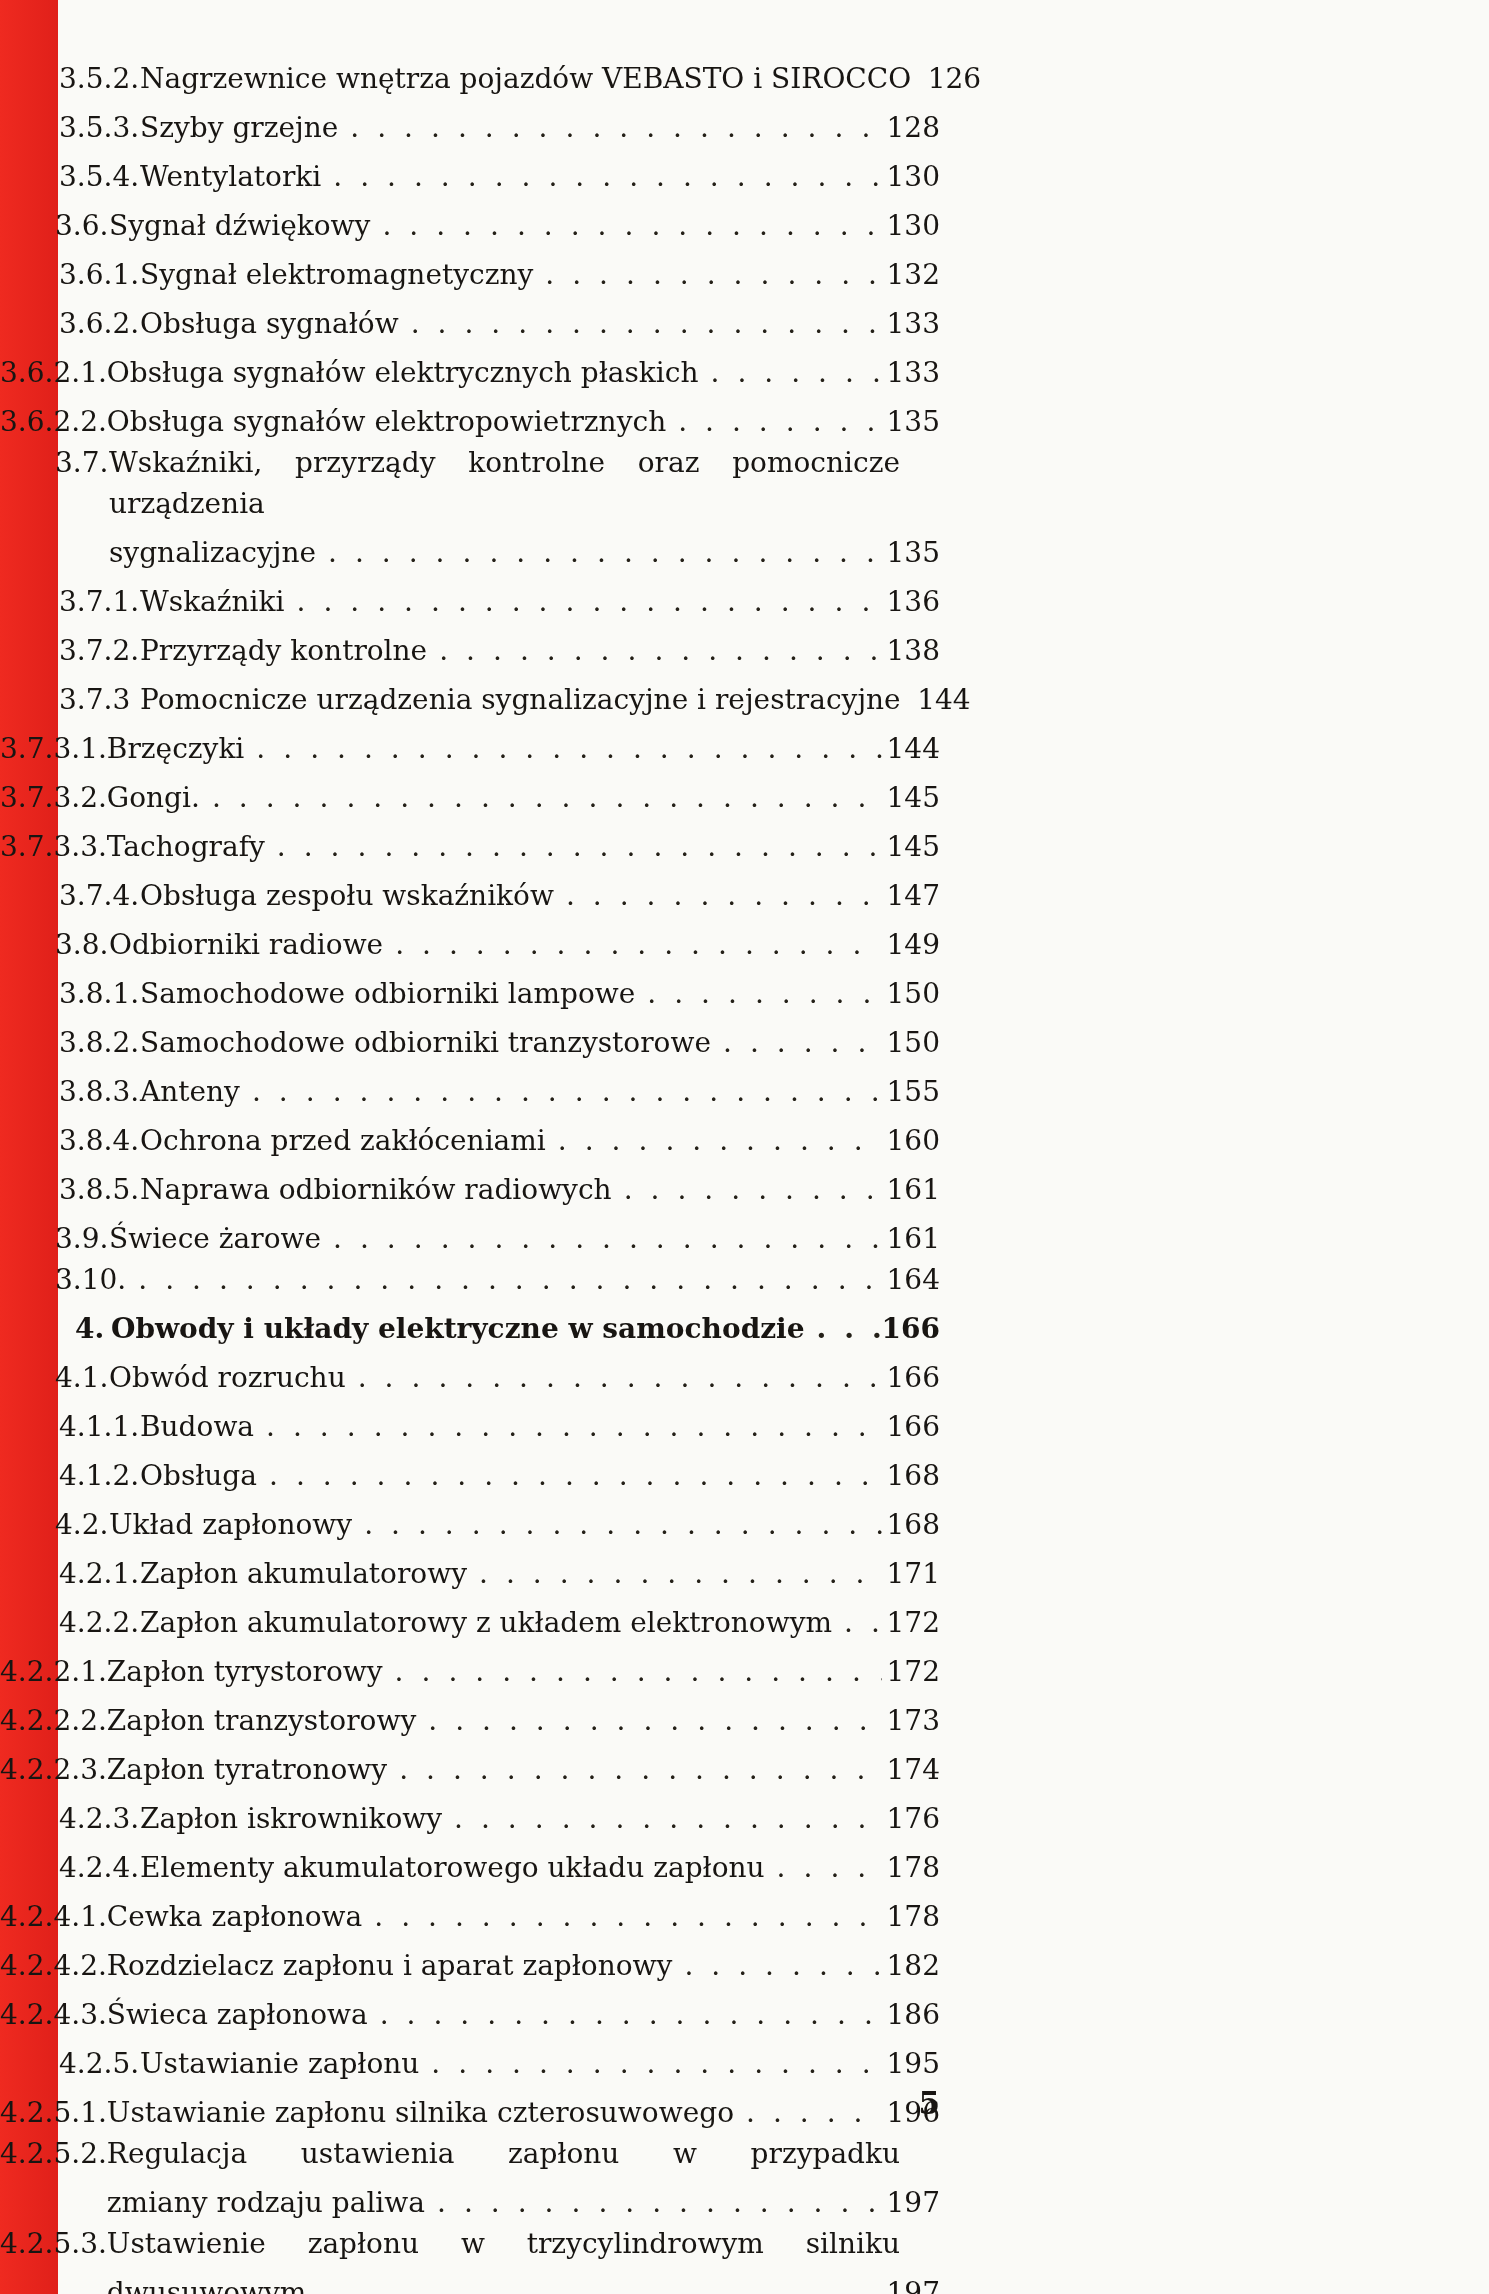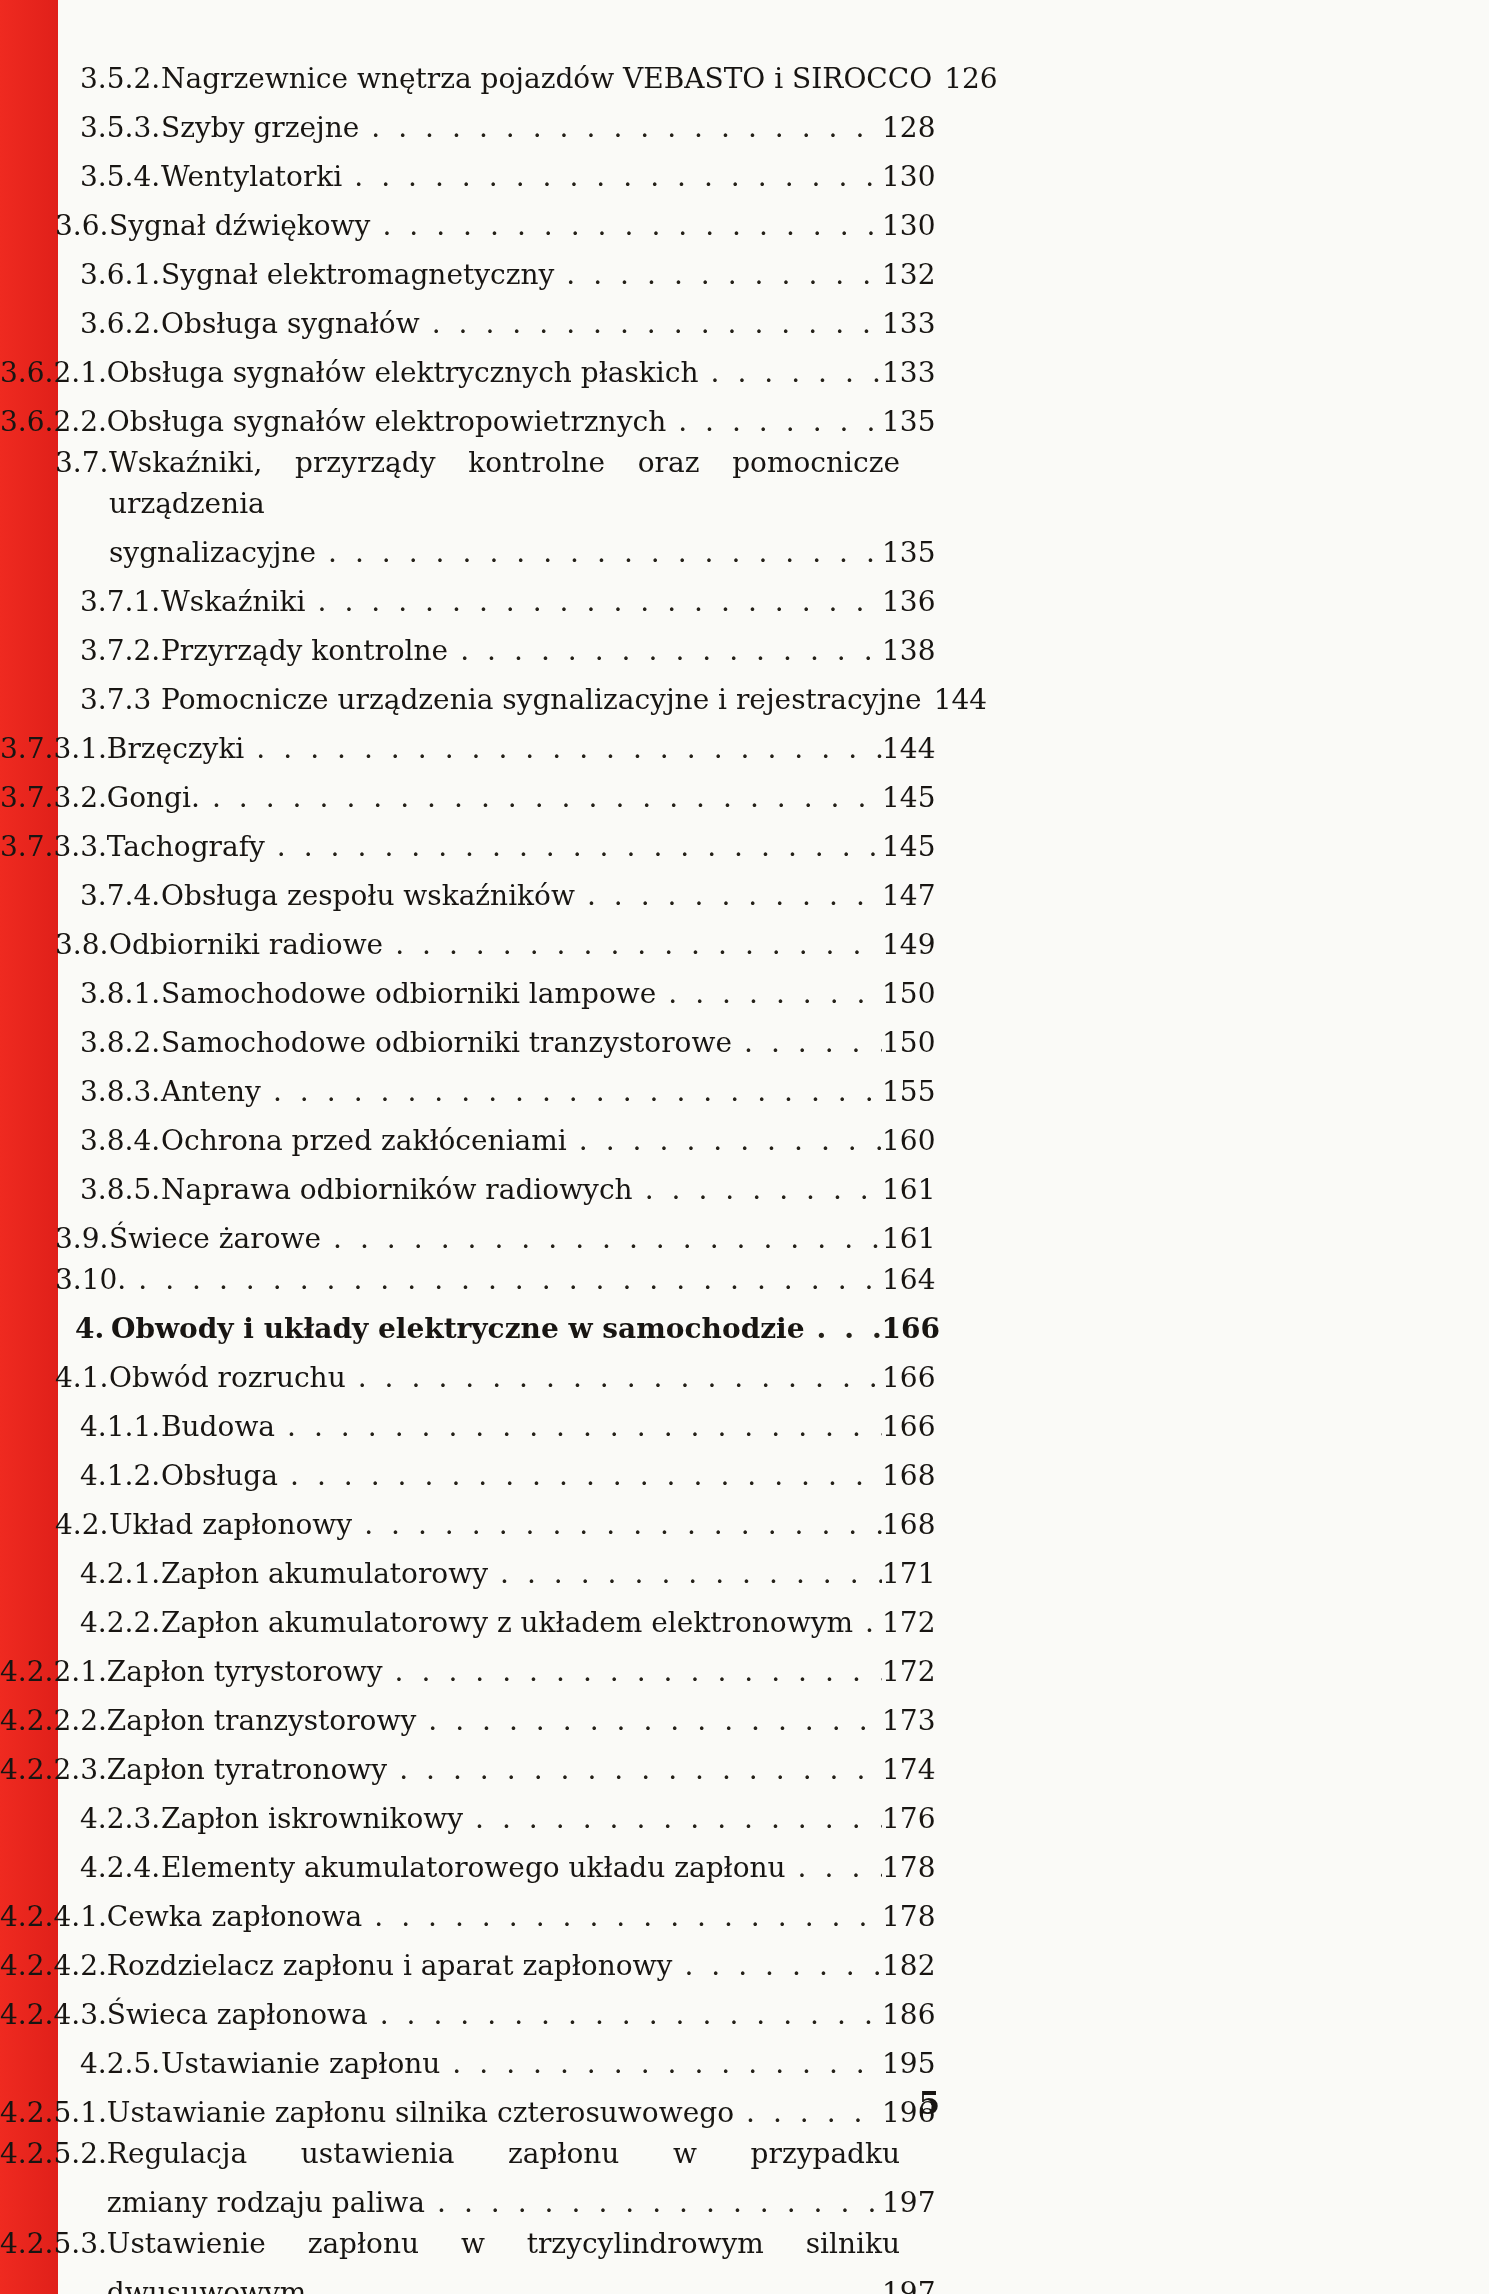--- a/index.html
+++ b/index.html
@@ -22,21 +22,21 @@
   }
   .entry {
     display: flex;
     align-items: baseline;
     line-height: 41px;
     font-size: 28px;
   }
   .entry.bold { font-weight: bold; }
   .level1 { padding-left: 75px; }
   .level2 { padding-left: 55px; }
-  .level3 { padding-left: 80px; }
+  .level3 { padding-left: 59px; }
   .level4 { }
   .num { flex: 0 0 auto; }
   .level1 .num { min-width: 36px; }
   .level2 .num { min-width: 54px; }
   .level3 .num { min-width: 81px; }
   .level4 .num { min-width: 96px; }
   .body { flex: 1 1 auto; min-width: 0; }
   .jline {
     text-align: justify;
     text-align-last: justify;
@@ -46,21 +46,21 @@
   .txt { flex: 0 0 auto; white-space: nowrap; margin-top: 8px; }
   .dots {
     flex: 1 1 auto;
     min-width: 0;
     overflow: hidden;
     white-space: nowrap;
     letter-spacing: 18px;
     padding-left: 12px;
     color: #242018;
   }
-  .pg { flex: 0 0 auto; min-width: 58px; }
+  .pg { flex: 0 0 auto; min-width: 58px; text-align: right; }
   .page-number {
     position: absolute; left: 0; top: 2085px;
     width: 940px;
     text-align: right;
     font-size: 31px;
     font-weight: bold;
   }
 </style>
 </head>
 <body>

